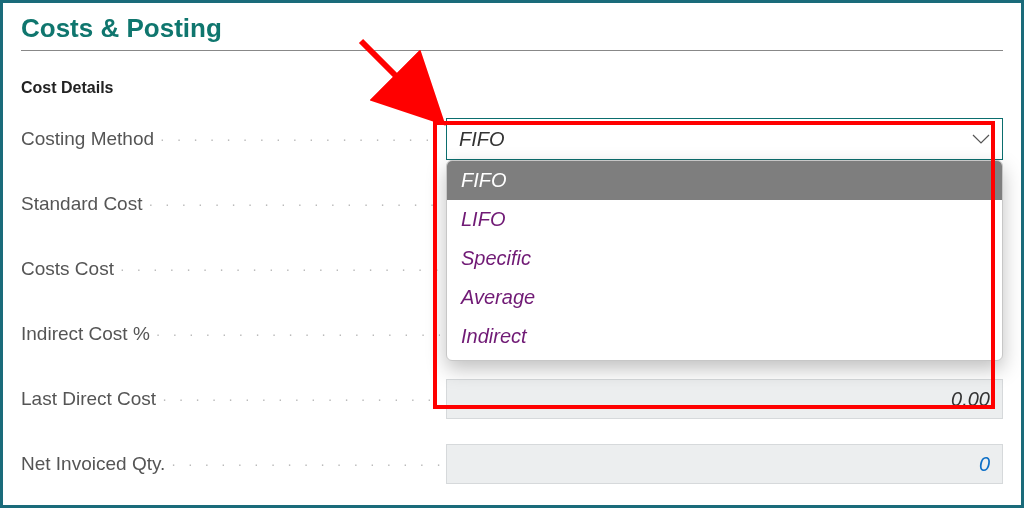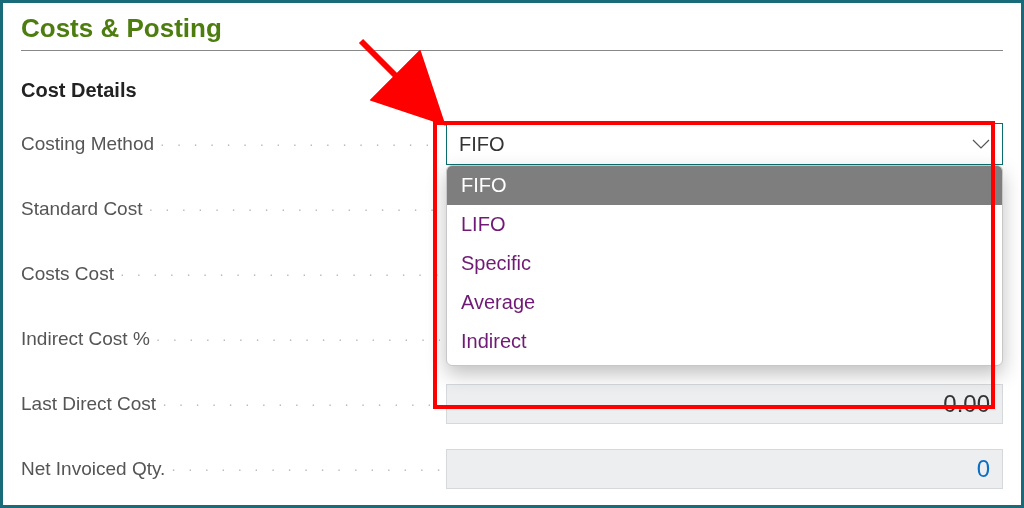--- a/index.html
+++ b/index.html
@@ -9,27 +9,27 @@
     width: 1024px;
     height: 508px;
     position: relative;
     border: 3px solid #1a6b7a;
     padding: 10px 18px;
     overflow: hidden;
   }
   .section-title {
     font-size: 26px;
     font-weight: 700;
-    color: #4d7c0f;
+    color: #0f766e;
     padding-bottom: 6px;
     border-bottom: 1px solid #888;
     margin-bottom: 28px;
   }
   .subsection-title {
-    font-size: 20px;
+    font-size: 16px;
     font-weight: 700;
     color: #222;
     margin-bottom: 22px;
   }
   .form-row {
     display: flex;
     align-items: center;
     margin-bottom: 25px;
     height: 40px;
   }
@@ -52,20 +52,21 @@
     display: flex;
     align-items: center;
     overflow: hidden;
   }
   .label-area .dots { flex: 1 1 auto; }
   .field-area {
     flex: 1 1 auto;
     display: flex;
     align-items: center;
     position: relative;
+    font-style: italic;
   }
   .select-box {
     width: 100%;
     height: 42px;
     border: 1px solid #0b6e6e;
     background: #fff;
     display: flex;
     align-items: center;
     justify-content: space-between;
     padding: 0 12px;
@@ -79,21 +80,21 @@
   }
   .readonly-field {
     width: 100%;
     height: 40px;
     background: #eceeef;
     border: 1px solid #d6d9db;
     display: flex;
     align-items: center;
     justify-content: flex-end;
     padding: 0 12px;
-    font-size: 24px;
+    font-size: 20px;
     color: #333;
   }
   .readonly-field.link { color: #0b6ec7; }
   .dropdown-panel {
     position: absolute;
     top: 42px;
     left: 0;
     right: 0;
     background: #fff;
     border: 1px solid #c7c7c7;

